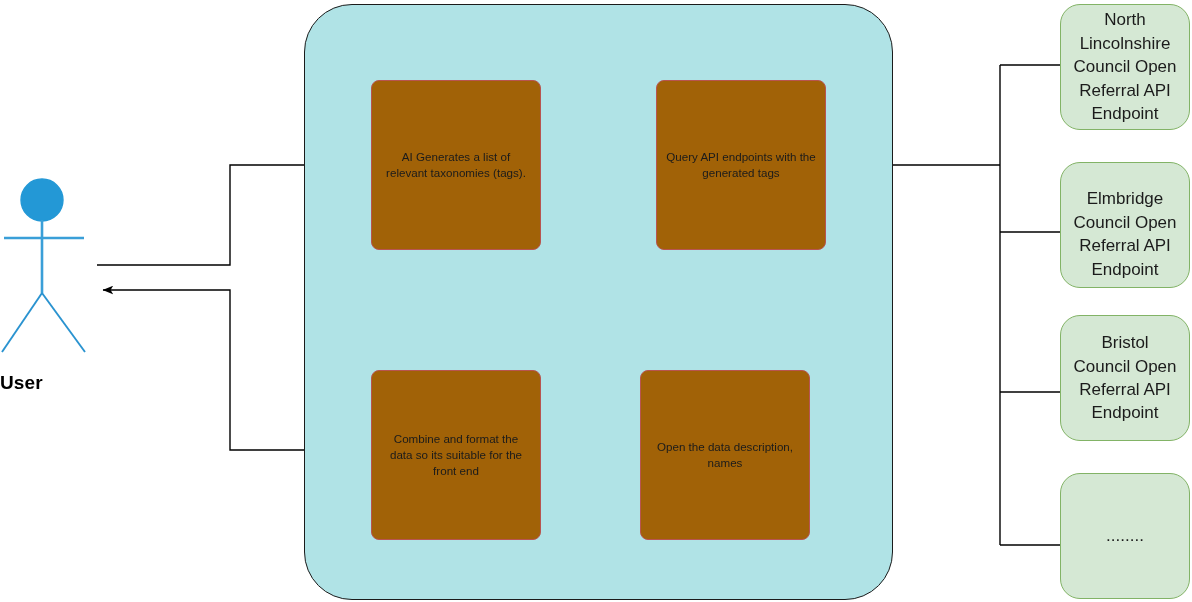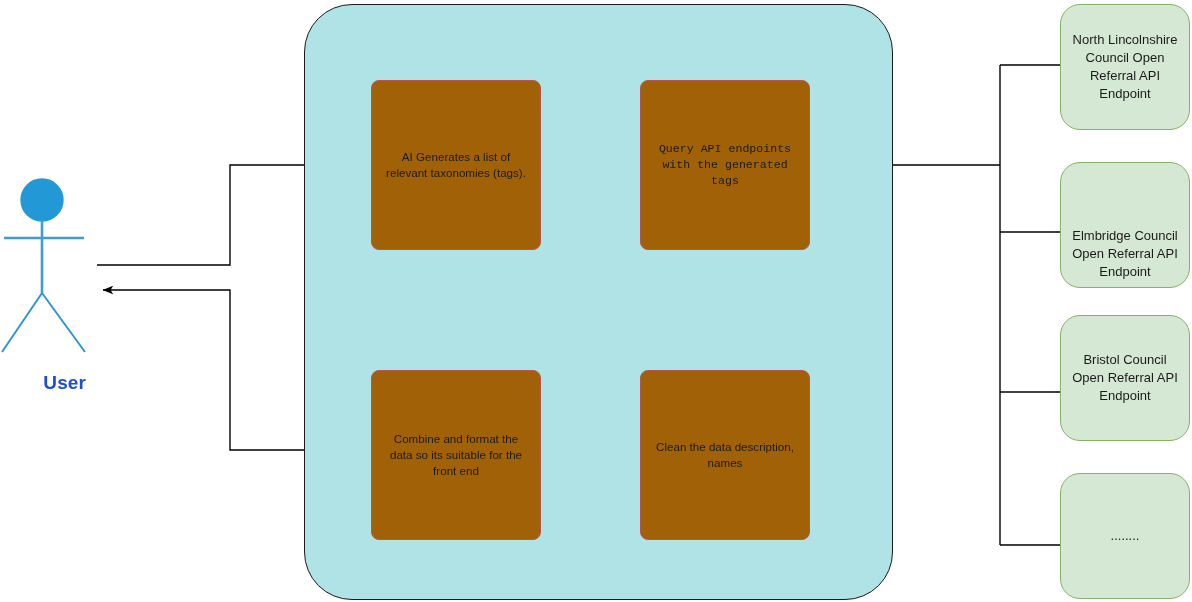--- a/index.html
+++ b/index.html
@@ -55,59 +55,59 @@
     justify-content: center;
     text-align: center;
     padding: 6px 9px;
     color: #1b1b1b;
     font-size: 11.6px;
     line-height: 1.38;
   }
   .process-box span { display: block; }
 
   .pb-ai        { left: 371px; top: 80px; }
-  .pb-query     { left: 640px; top: 80px; font-family: Liberation Mono, monospace; }
+  .pb-query     { left: 656px; top: 80px; }
   .pb-combine   { left: 371px; top: 370px; text-align: center; }
   .pb-clean     { left: 640px; top: 370px; }
 
   
   .endpoint-box {
     position: absolute;
     left: 1060px;
     width: 130px;
     height: 126px;
     background: #d5e8d4;
     border: 1.1px solid #82b366;
     border-radius: 20px;
     box-sizing: border-box;
     display: flex;
     align-items: center;
     justify-content: center;
     text-align: center;
     padding: 6px 10px;
     color: #1b1b1b;
-    font-size: 13px;
+    font-size: 17px;
     line-height: 1.38;
   }
   .endpoint-box span { display: block; }
   .eb-0 { top: 4px;   }
   .eb-1 { top: 162px; align-items: flex-end; }
   .eb-2 { top: 315px; justify-content: center; }
   .eb-3 { top: 473px; }
 
   
   .actor-label {
     position: absolute;
     left: 0px;
     top: 372px;
     width: 86px;
-    text-align: right;
+    text-align: left;
     font-size: 19px;
     font-weight: bold;
-    color: #1d4ed8;
+    color: #000000;
     letter-spacing: 0.1px;
   }
 </style>
 </head>
 <body>
 
 <div id="canvas">
 
   <svg id="wires" viewBox="0 0 1192 602">
     <defs>
@@ -153,21 +153,21 @@
 
   <div class="system-container"></div>
 
   <div class="process-box pb-ai">
     <span>AI Generates a list of relevant taxonomies (tags).</span>
   </div>
   <div class="process-box pb-query">
     <span>Query API endpoints with the generated tags</span>
   </div>
   <div class="process-box pb-clean">
-    <span>Clean the data description, names</span>
+    <span>Open the data description, names</span>
   </div>
   <div class="process-box pb-combine">
     <span>Combine and format the data so its suitable for the front end</span>
   </div>
 
   <div class="endpoint-box eb-0">
     <span>North Lincolnshire Council Open Referral API Endpoint</span>
   </div>
   <div class="endpoint-box eb-1">
     <span>Elmbridge Council Open Referral API Endpoint</span>

